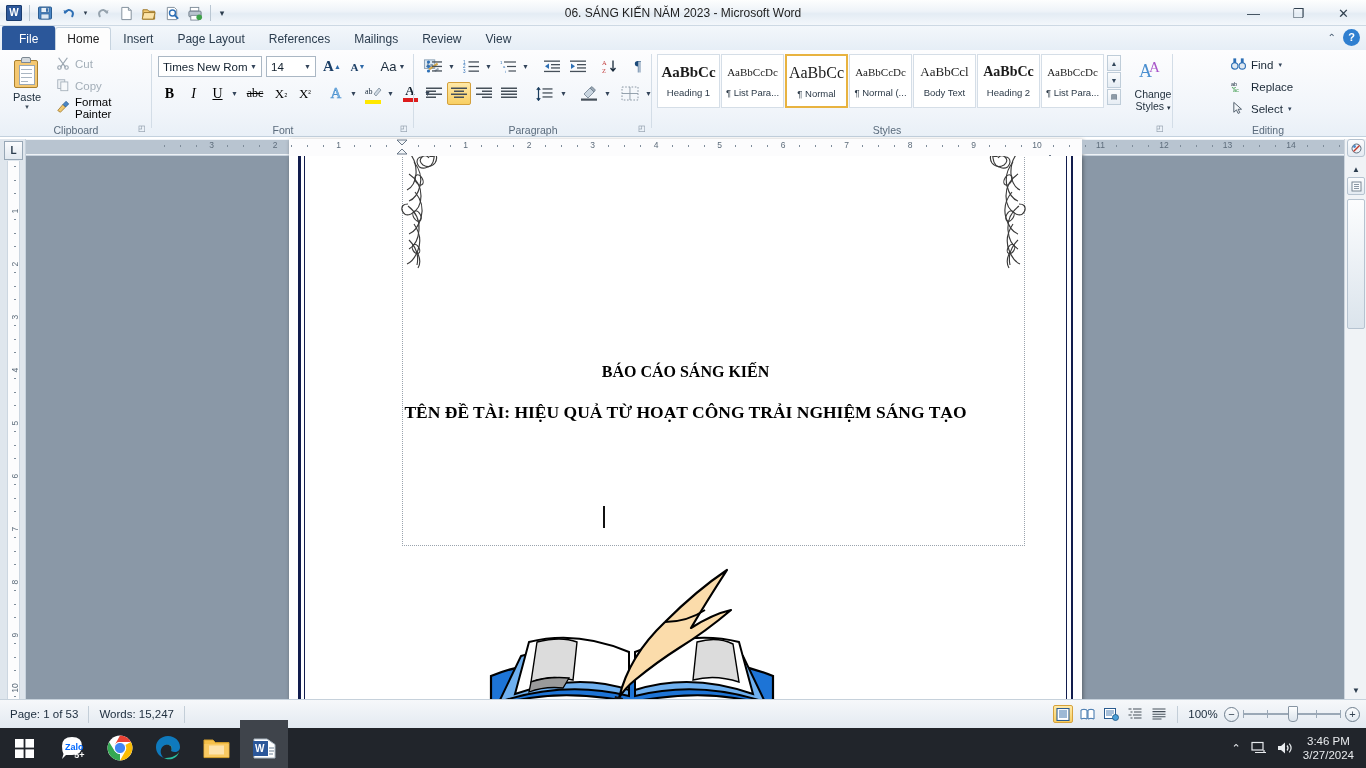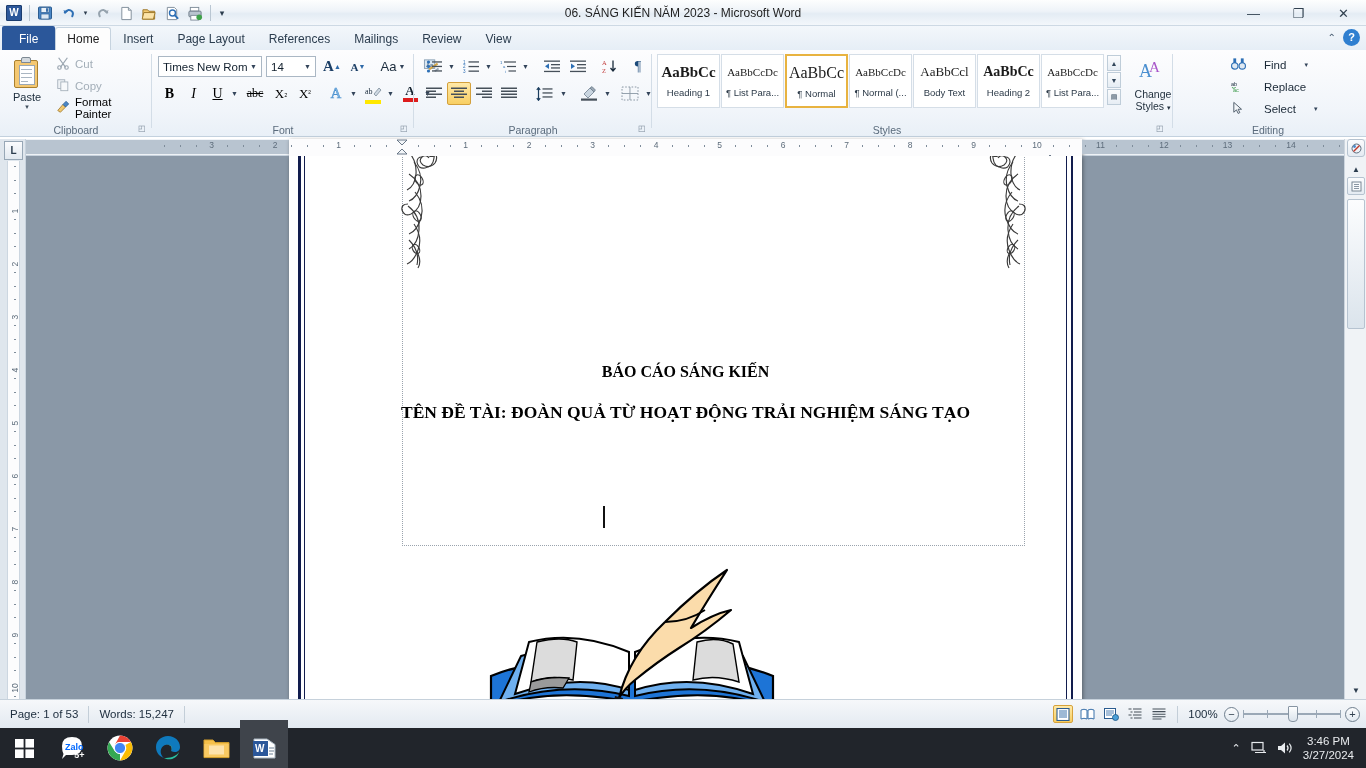--- a/index.html
+++ b/index.html
@@ -128,21 +128,21 @@
     font-size: 7px; color: #32465a; cursor: pointer;
   }
 
   
   .bigbtn {
     position: absolute; display: flex; flex-direction: column; align-items: center;
     cursor: pointer; border: 1px solid transparent; border-radius: 3px; padding-top: 3px;
   }
   .bigbtn .lbl { font-size: 10.5px; color: #1d2c3a; line-height: 12px; text-align: center; }
   .edititem {
-    position: absolute; height: 21px; display: flex; align-items: center; gap: 18px;
+    position: absolute; height: 21px; display: flex; align-items: center; gap: 5px;
     font-size: 11.5px; color: #1a2836; cursor: pointer; padding: 0 4px; border-radius: 2px;
   }
 
   
   .hruler {
     position: absolute; top: 139px; left: 26px; width: 1318px; height: 17px;
     background: #eef2f6; border-bottom: 1px solid #c8d3de;
   }
   .hruler-strip { position: absolute; top: 1px; height: 14px; }
   .hruler .margin { background: #b8c4d0; }
@@ -912,21 +912,21 @@
             <ellipse cx="18" cy="46" rx="5.5" ry="3.6" transform="rotate(60 18 46)"></ellipse>
             <ellipse cx="16" cy="82" rx="5.5" ry="3.6" transform="rotate(60 16 82)"></ellipse>
             <ellipse cx="15" cy="115" rx="5" ry="3.2" transform="rotate(60 15 115)"></ellipse>
             <path d="M35 10 q8 2 11 7"></path>
             <path d="M42 12 q6 3 7 8"></path>
           </g>
         </svg>
       </div>
 
       <div class="doc-line" style="top:207px; font-size:16px">BÁO CÁO SÁNG KIẾN</div>
-      <div class="doc-line" style="top:246px; font-size:17.5px; left:0; right:0">TÊN ĐỀ TÀI: ĐOÀN QUẢ TỪ HOẠT ĐỘNG TRẢI NGHIỆM SÁNG TẠO</div>
+      <div class="doc-line" style="top:246px; font-size:17.5px; left:0; right:0">TÊN ĐỀ TÀI: HIỆU QUẢ TỪ HOẠT CÔNG TRẢI NGHIỆM SÁNG TẠO</div>
 
       <div class="caret" style="left:314px; top:350px"></div>
 
       <div style="position:absolute; left:180px; top:400px; width:330px; height:160px">
         <svg width="330" height="160" viewBox="0 0 330 160">
 
           <path d="M22 152 L22 120 Q80 96 163 112 Q246 96 304 120 L304 152 Q246 130 163 146 Q80 130 22 152 Z" fill="#1d74d6" stroke="#000" stroke-width="2.2"></path>
 
           <path d="M30 146 L52 100 Q96 86 160 104 L160 140 Q96 124 30 146 Z" fill="#6fb0ef" stroke="#000" stroke-width="2"></path>
           <path d="M296 146 L274 100 Q230 86 166 104 L166 140 Q230 124 296 146 Z" fill="#6fb0ef" stroke="#000" stroke-width="2"></path>

